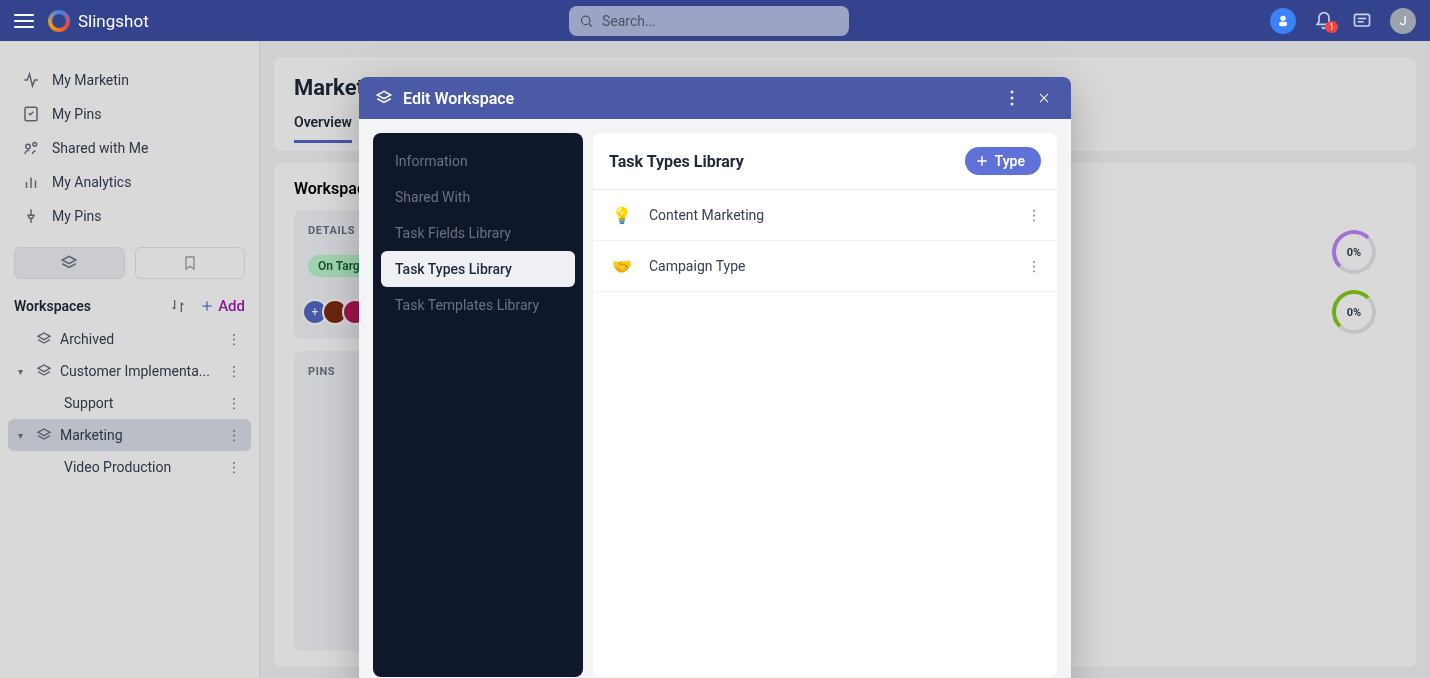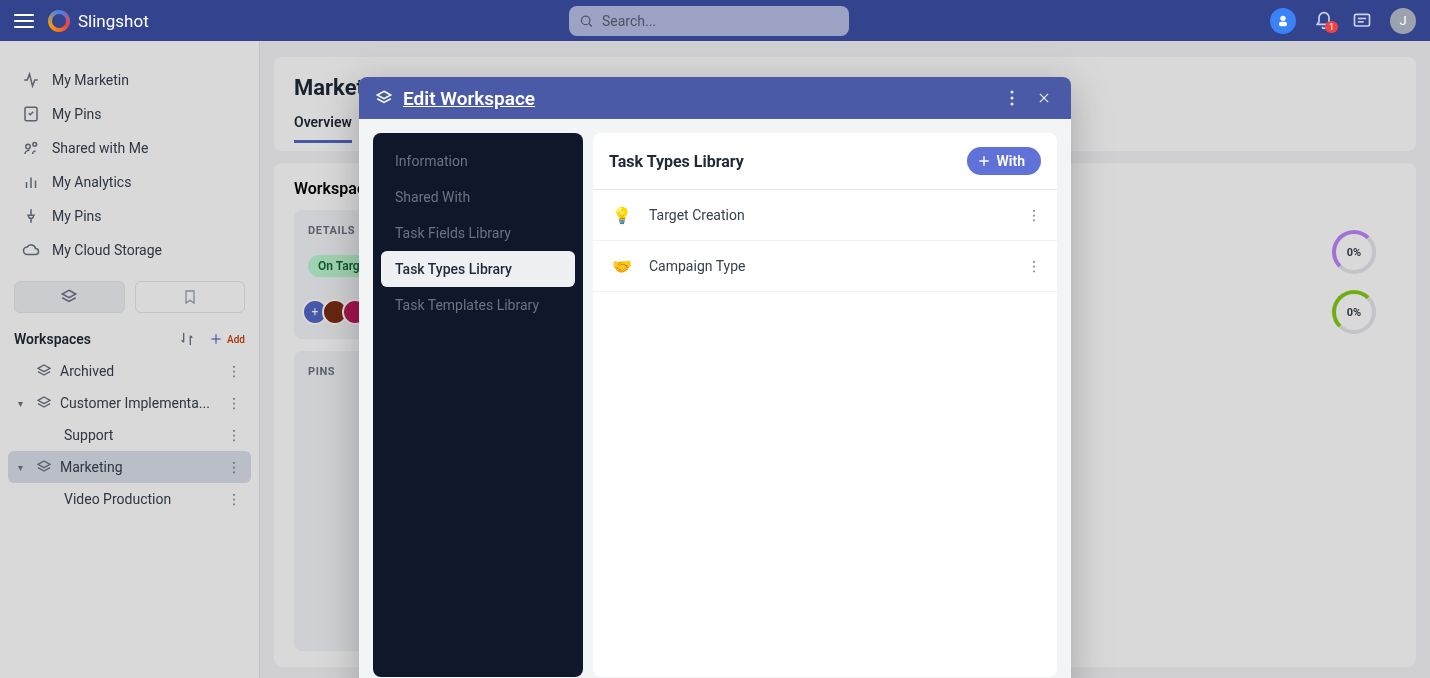--- a/index.html
+++ b/index.html
@@ -27,21 +27,21 @@
   .layout { display:flex; height:calc(678px - 41px); position:relative;}
   .sidebar { width:260px; background:#fff; border-right:1px solid #e5e7eb; padding:18px 8px; overflow:hidden;}
   .nav-item { display:flex; align-items:center; gap:12px; padding:8px 14px; font-size:14px; color:#374151; border-radius:6px; cursor:pointer;}
   .nav-item .icon { width:18px; height:18px; display:flex; align-items:center; justify-content:center; color:#6b7280;}
   .nav-group { margin-top:4px;}
   .tab-switch { display:flex; gap:10px; margin:14px 6px 10px;}
   .tab-switch .sw { flex:1; height:32px; border:1px solid #e5e7eb; border-radius:6px; display:flex; align-items:center; justify-content:center; cursor:pointer;}
   .tab-switch .sw.active { background:#eef0f4; }
   .ws-head { display:flex; align-items:center; padding:8px 6px; font-size:14px; font-weight:600; color:#1f2937;text-align:center;}
   .ws-head .spacer { flex:1;}
-  .ws-head .add { color:#c2410c; display:flex; align-items:center; gap:4px; font-weight:500; font-size:10px; cursor:pointer;}
+  .ws-head .add { color:#a21caf; display:flex; align-items:center; gap:4px; font-weight:500; font-size:15px; cursor:pointer;}
   .ws-list .ws-item { display:flex; align-items:center; gap:8px; padding:8px 10px; font-size:14px; color:#374151; border-radius:6px; cursor:pointer;}
   .ws-list .ws-item.child { padding-left:56px;text-align:right;}
   .ws-list .ws-item.selected { background:#dbe0ea;}
   .ws-list .ws-item .caret { width:10px; font-size:10px; color:#6b7280;}
   .ws-list .ws-item .dots { margin-left:auto; color:#6b7280; cursor:pointer;}
   
   .content { flex:1; padding:16px 14px; position:relative; overflow:hidden;}
   .page-card { background:#fff; border-radius:8px; padding:18px 20px 8px; margin-bottom:12px;}
   .page-title { font-size:22px; font-weight:700; color:#1f2937; margin-bottom:14px;}
   .page-tabs { display:flex; gap:18px; font-size:14px;}
@@ -58,21 +58,21 @@
   .members .m { width:26px; height:26px; border-radius:50%; border:2px solid #fff; margin-left:-6px; display:flex; align-items:center; justify-content:center; font-size:12px; color:#fff;}
   .members .plus { background:#5468c6;}
   .pin-text { font-size:14px; color:#6b7280;}
   .progress-ring { width:44px; height:44px; border-radius:50%; display:flex; align-items:center; justify-content:center; font-size:11px; font-weight:700; color:#374151;}
   .ring-purple { border:4px solid #c084fc; border-right-color:#e5e7eb; border-bottom-color:#e5e7eb;}
   .ring-green { border:4px solid #84cc16; border-right-color:#e5e7eb; border-bottom-color:#e5e7eb;}
   
   .overlay { position:absolute; inset:0; background:rgba(0,0,0,0.15);}
   .modal { position:absolute; left:50%; top:36px; transform:translateX(-50%); width:712px; height:614px; background:#f3f4f6; border-radius:8px; overflow:hidden; box-shadow:0 10px 40px rgba(0,0,0,0.25); display:flex; flex-direction:column;}
   .modal-head { background:#4b5aa6; color:#fff; height:42px; display:flex; align-items:center; padding:0 16px; gap:10px;}
-  .modal-head .title { font-size:19px; font-weight:600;text-decoration:underline;}
+  .modal-head .title { font-size:16px; font-weight:600;}
   .modal-head .sp { flex:1;}
   .modal-head .ibtn { width:22px; height:22px; display:flex; align-items:center; justify-content:center; cursor:pointer; opacity:0.9;}
   .modal-body { flex:1; display:flex; gap:10px; padding:14px;}
   .modal-side { width:210px; background:#0f172a; border-radius:8px; padding:10px 8px;}
   .modal-side .ms-item { padding:10px 14px; font-size:14px; color:#6b7280; border-radius:6px; cursor:pointer;}
   .modal-side .ms-item.sel { background:#eef0f4; color:#1f2937; font-weight:500;}
   .modal-main { flex:1; background:#fff; border-radius:8px; display:flex; flex-direction:column; overflow:hidden;}
   .mm-head { display:flex; align-items:center; padding:14px 16px; border-bottom:1px solid #e5e7eb;}
   .mm-head .t { font-size:16px; font-weight:700; color:#1f2937;}
   .mm-head .sp { flex:1;}
@@ -173,28 +173,20 @@
           <span>My Analytics</span>
         </div>
         <div class="nav-item">
           <span class="icon">
             <svg width="18" height="18" viewBox="0 0 24 24" fill="none" stroke="#6b7280" stroke-width="2">
               <path d="M12 3v8M8 11h8l-2 4H10l-2-4zM12 15v6"></path>
             </svg>
           </span>
           <span>My Pins</span>
         </div>
-        <div class="nav-item">
-          <span class="icon">
-            <svg width="18" height="18" viewBox="0 0 24 24" fill="none" stroke="#6b7280" stroke-width="2">
-              <path d="M7 18a5 5 0 010-10 6 6 0 0111 2 4 4 0 010 8H7z"></path>
-            </svg>
-          </span>
-          <span>My Cloud Storage</span>
-        </div>
       </div>
 
     <div class="tab-switch">
       <div class="sw active">
         <svg width="18" height="18" viewBox="0 0 24 24" fill="none" stroke="#6b7280" stroke-width="2">
             <path d="M12 3l9 5-9 5-9-5 9-5z"></path>
             <path d="M3 13l9 5 9-5"></path>
           </svg>
       </div>
       <div class="sw">
@@ -353,27 +345,27 @@
         </div>
       <div class="modal-main">
         <div class="mm-head">
           <span class="t">Task Types Library</span>
           <span class="sp"></span>
           <div class="type-btn">
             <svg width="14" height="14" viewBox="0 0 24 24" stroke="#fff" stroke-width="2.5">
                 <line x1="12" y1="4" x2="12" y2="20"></line>
                 <line x1="4" y1="12" x2="20" y2="12"></line>
               </svg>
-            <span>With</span>
+            <span>Type</span>
           </div>
         </div>
         <div id="types-list">
             <div class="tt-row">
               <span class="ticon">💡</span>
-              <span>Target Creation</span>
+              <span>Content Marketing</span>
               <span class="dots">⋮</span>
             </div>
             <div class="tt-row">
               <span class="ticon">🤝</span>
               <span>Campaign Type</span>
               <span class="dots">⋮</span>
             </div>
           </div>
       </div>
     </div>

